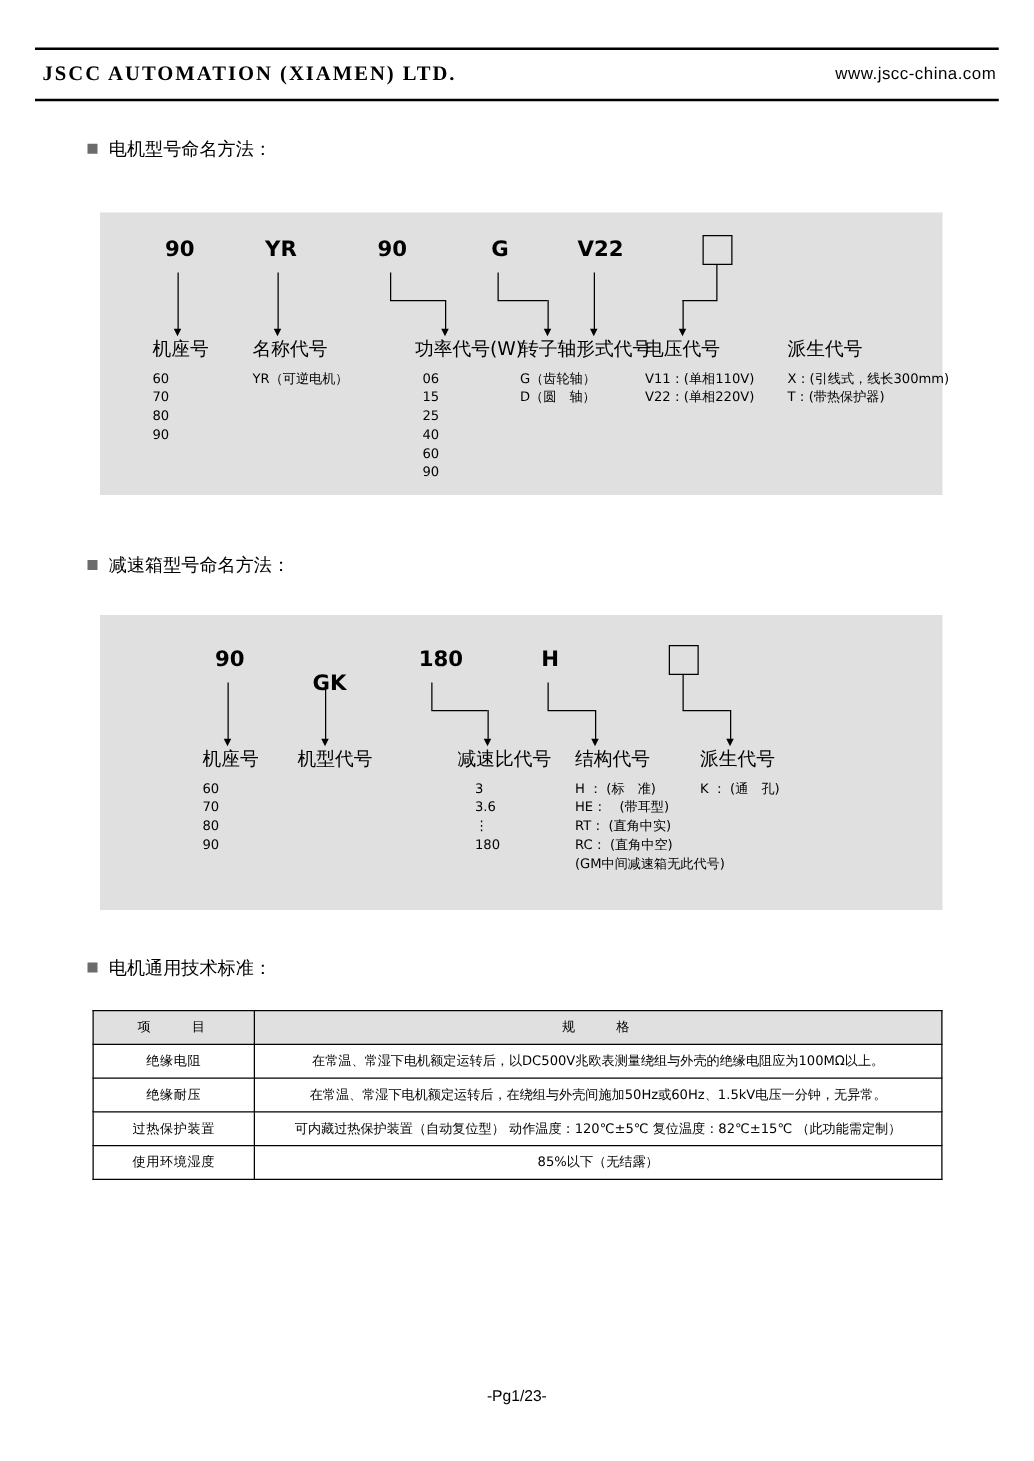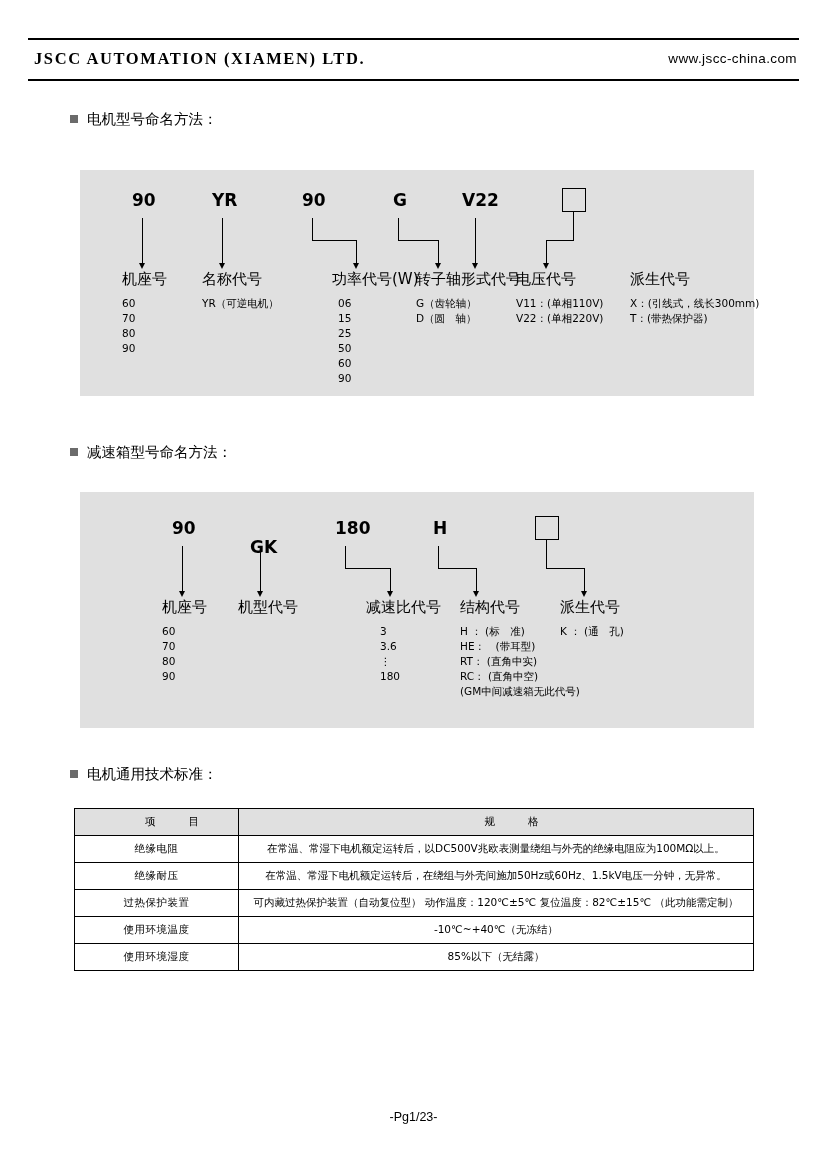--- a/index.html
+++ b/index.html
@@ -146,21 +146,20 @@
   .spec-table th, .spec-table td {
     border: 1px solid #000;
     padding: 0;
     height: 26px;
     vertical-align: middle;
   }
   .spec-table th {
     background: #e0e0e0;
     font-weight: normal;
     letter-spacing: 4px;
-    padding-left: 35px;
   }
   .spec-table td.c1 {
     width: 128px;
     text-align: center;
     letter-spacing: 0.5px;
   }
   .spec-table td.c2 {
     text-align: center;
     padding: 0 6px;
   }
@@ -240,21 +239,21 @@
   </div>
 
   <div class="list" style="left:122px; top:126px;">
     <div>YR（可逆电机）</div>
   </div>
 
   <div class="list" style="left:258px; top:126px;">
     <div>06</div>
     <div>15</div>
     <div>25</div>
-    <div>50</div>
+    <div>40</div>
     <div>60</div>
     <div>90</div>
   </div>
 
   <div class="list" style="left:336px; top:126px;">
     <div>G（齿轮轴）</div>
     <div>D（圆　轴）</div>
   </div>
 
   <div class="list" style="left:436px; top:126px;">
@@ -353,23 +352,19 @@
     </tr>
     <tr>
       <td class="c1">绝缘耐压</td>
       <td class="c2">在常温、常湿下电机额定运转后，在绕组与外壳间施加50Hz或60Hz、1.5kV电压一分钟，无异常。</td>
     </tr>
     <tr>
       <td class="c1">过热保护装置</td>
       <td class="c2">可内藏过热保护装置（自动复位型）  动作温度：120℃±5℃   复位温度：82℃±15℃  （此功能需定制）</td>
     </tr>
     <tr>
-      <td class="c1">使用环境温度</td>
-      <td class="c2">-10℃~+40℃（无冻结）</td>
-    </tr>
-    <tr>
       <td class="c1">使用环境湿度</td>
       <td class="c2">85%以下（无结露）</td>
     </tr>
   </tbody>
 </table>
 
 <div class="footer">-Pg1/23-</div>
 
 </body></html>

